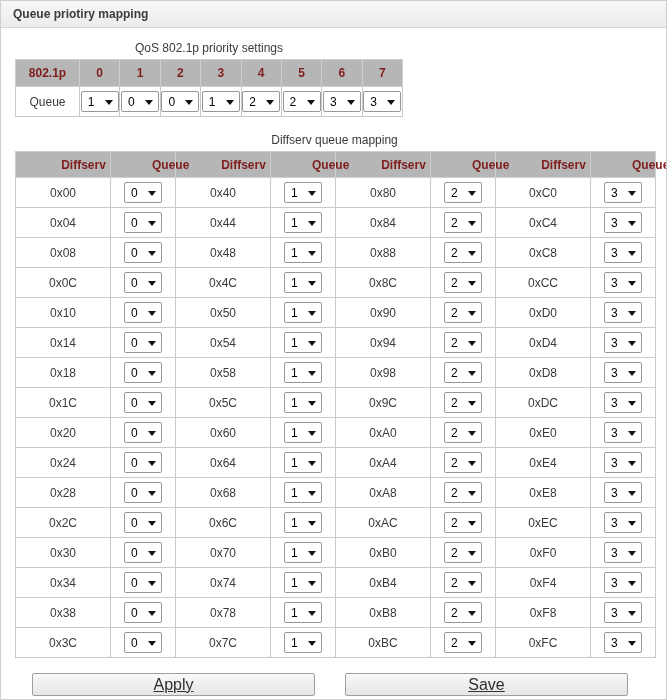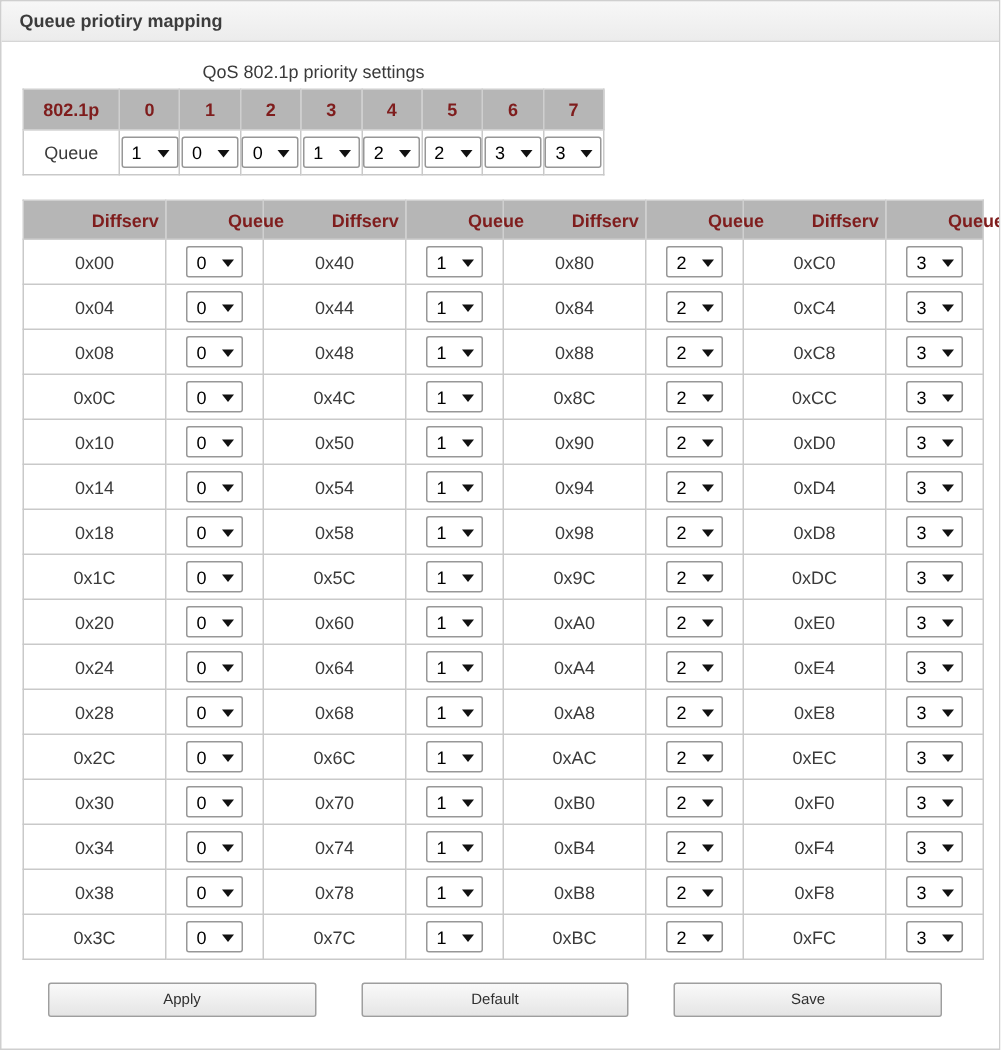--- a/index.html
+++ b/index.html
@@ -80,22 +80,23 @@
   
   .btn-row {
     display:flex; gap:30px;
     margin:15px 24px 0 17px;
   }
   .btn {
     flex:1; height:23px;
     border:1px solid #9e9e9e; border-radius:2px;
     background:linear-gradient(#f9f9f9,#e5e5e5);
     font-family:"Liberation Sans","DejaVu Sans",sans-serif;
-    font-size:10px; color:#2f2f2f;
+    font-size:16px; color:#2f2f2f;
     cursor:pointer;
+    text-decoration:underline;
   }
   .btn:disabled { color:#a6a6a6; cursor:default; }
 </style>
 </head>
 <body>
 
 <div class="page">
 
   <div class="titlebar">
     <span class="title">Queue priotiry mapping</span>
@@ -138,20 +139,21 @@
               <td><span class="sel"><select><option>2</option></select></span></td>
               <td><span class="sel"><select><option>2</option></select></span></td>
               <td><span class="sel"><select><option>3</option></select></span></td>
               <td><span class="sel"><select><option>3</option></select></span></td>
             </tr>
         </tbody>
       </table>
     </div>
 
     <div class="ds-wrap">
+      <div class="caption">Diffserv queue mapping</div>
       <table class="ds">
         <colgroup>
           <col style="width:95px">
             <col style="width:65px">
           <col style="width:95px">
             <col style="width:65px">
           <col style="width:95px">
             <col style="width:65px">
           <col style="width:95px">
             <col style="width:65px">
@@ -328,18 +330,17 @@
               <td><span class="sel"><select><option>2</option></select></span></td>
               <td>0xFC</td>
               <td><span class="sel"><select><option>3</option></select></span></td>
             </tr>
           </tbody>
       </table>
     </div>
 
     <div class="btn-row">
       <button class="btn">Apply</button>
-      <button class="btn">Default</button>
       <button class="btn">Save</button>
     </div>
 
   </div>
 </div>
 
 </body></html>

